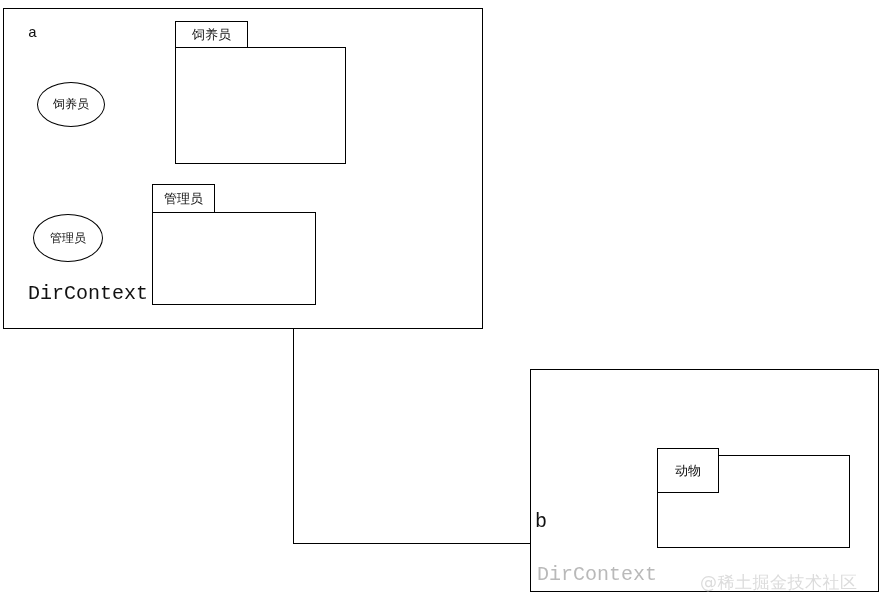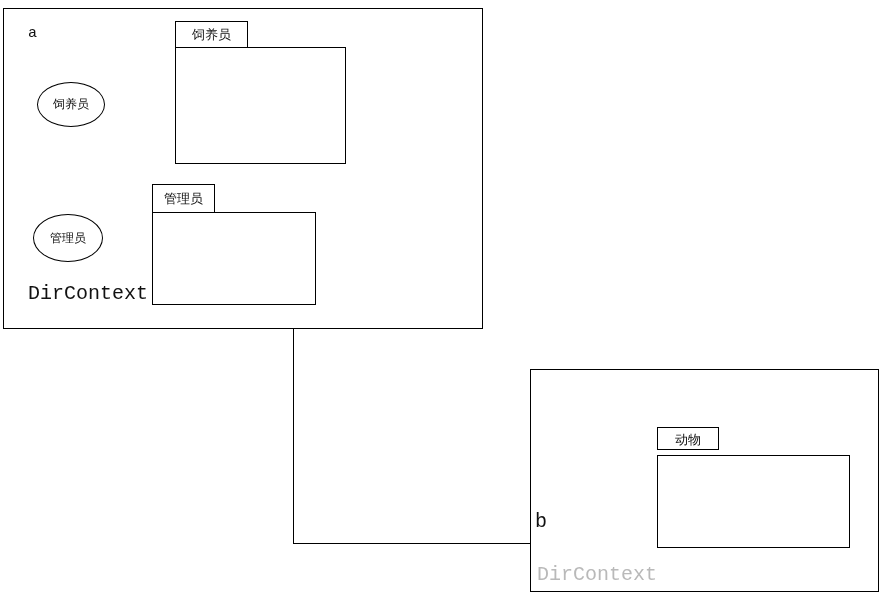--- a/index.html
+++ b/index.html
@@ -132,22 +132,23 @@
 
   <div class="connector-v" style="left:293px; top:329px; height:215px;"></div>
   <div class="connector-h" style="left:293px; top:543px; width:238px;"></div>
 
   <div class="box" style="left:530px; top:369px; width:349px; height:223px;"></div>
 
   <div class="mono-label" style="left:535px; top:510px;">b</div>
 
   <div class="mono-label faded" style="left:537px; top:563px;">DirContext</div>
 
-  <div class="tab" style="left:657px; top:427px; width:62px; height:23px;align-items:flex-end;">
+  <div class="tab" style="left:657px; top:448px; width:62px; height:45px;">
     <span>动物</span>
   </div>
   <div class="tab-body" style="left:657px; top:455px; width:193px; height:93px;"></div>
   <div class="attr-line" style="left:664px; top:492px;">
     <span class="sort-mono">sort=</span><span class="sort-cjk">草食、肉食</span>
   </div>
 
+  <div class="watermark" style="left:700px; top:571px;">@稀土掘金技术社区</div>
 
 </div>
 
 </body></html>

